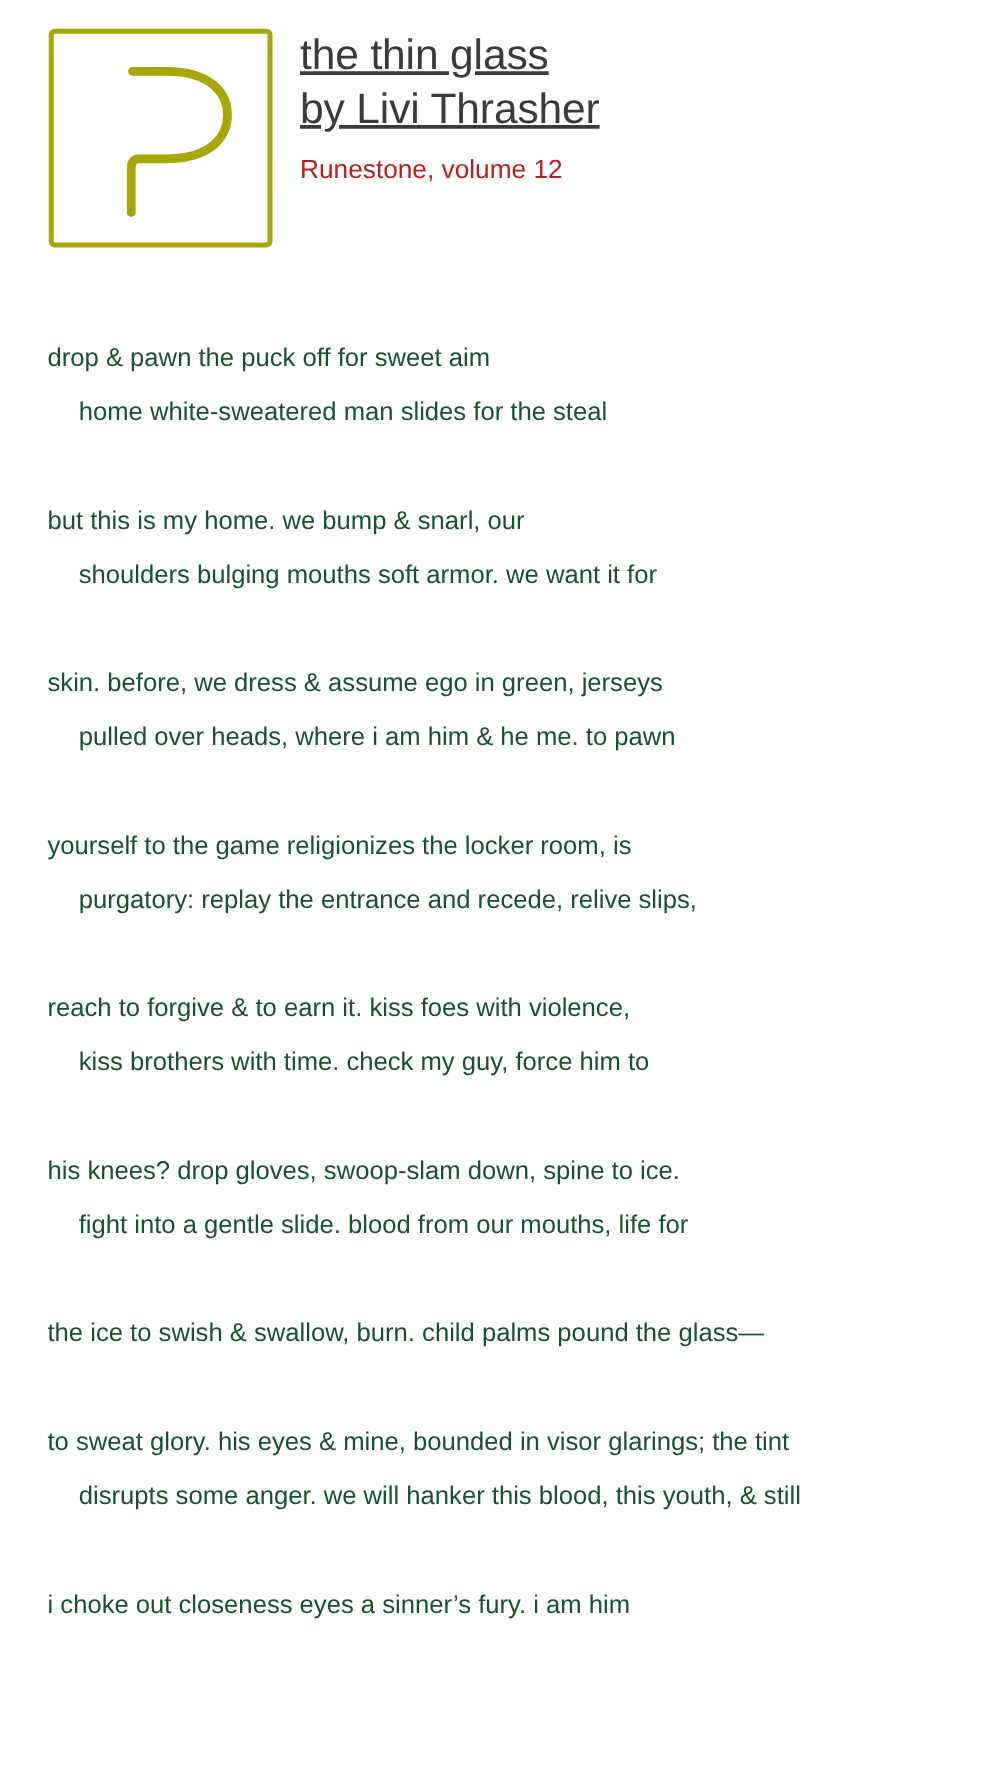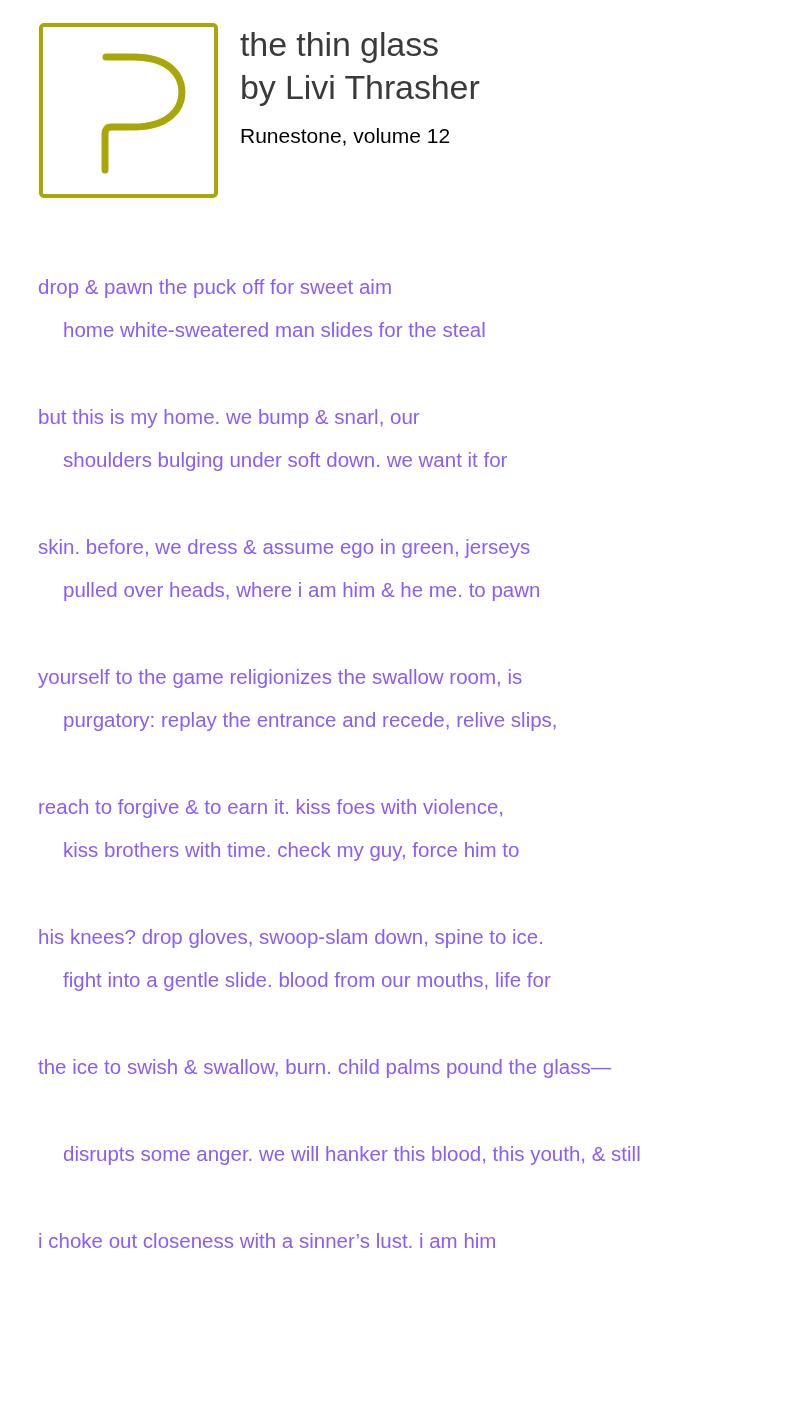--- a/index.html
+++ b/index.html
@@ -57,26 +57,27 @@
     padding-top: 0px;
   }
 
   .title-line {
     font-size: 34px;
     line-height: 43px;
     color: #3a3a3a;
     font-weight: 400;
     letter-spacing: -0.1px;
     white-space: nowrap;
+    text-decoration: underline;
   }
 
   .subtitle {
     font-size: 21px;
     line-height: 26px;
-    color: #000000;
+    color: #b91c1c;
     font-weight: 400;
     margin-top: 14px;
     white-space: nowrap;
   }
 
   
   .poem {
     position: absolute;
     left: 38px;
     top: 265px;
@@ -87,21 +88,21 @@
     margin-bottom: 44px;
   }
 
   .stanza:last-child {
     margin-bottom: 0;
   }
 
   .line {
     font-size: 20.5px;
     line-height: 43px;
-    color: #8b5cf6;
+    color: #14532d;
     font-weight: 400;
     white-space: nowrap;
   }
 
   .line.indent {
     padding-left: 25px;
   }
 </style>
 </head>
 <body>
@@ -124,42 +125,43 @@
 
   </div>
 
   <div class="poem">
       <div class="stanza">
         <div class="line">drop &amp; pawn the puck off for sweet aim</div>
         <div class="line indent">home white-sweatered man slides for the steal</div>
       </div>
       <div class="stanza">
         <div class="line">but this is my home. we bump &amp; snarl, our</div>
-        <div class="line indent">shoulders bulging under soft down. we want it for</div>
+        <div class="line indent">shoulders bulging mouths soft armor. we want it for</div>
       </div>
       <div class="stanza">
         <div class="line">skin. before, we dress &amp; assume ego in green, jerseys</div>
         <div class="line indent">pulled over heads, where i am him &amp; he me. to pawn</div>
       </div>
       <div class="stanza">
-        <div class="line">yourself to the game religionizes the swallow room, is</div>
+        <div class="line">yourself to the game religionizes the locker room, is</div>
         <div class="line indent">purgatory: replay the entrance and recede, relive slips,</div>
       </div>
       <div class="stanza">
         <div class="line">reach to forgive &amp; to earn it. kiss foes with violence,</div>
         <div class="line indent">kiss brothers with time. check my guy, force him to</div>
       </div>
       <div class="stanza">
         <div class="line">his knees? drop gloves, swoop-slam down, spine to ice.</div>
         <div class="line indent">fight into a gentle slide. blood from our mouths, life for</div>
       </div>
       <div class="stanza">
         <div class="line">the ice to swish &amp; swallow, burn. child palms pound the glass—</div>
       </div>
       <div class="stanza">
+        <div class="line">to sweat glory. his eyes &amp; mine, bounded in visor glarings; the tint</div>
         <div class="line indent">disrupts some anger. we will hanker this blood, this youth, &amp; still</div>
       </div>
       <div class="stanza">
-        <div class="line">i choke out closeness with a sinner’s lust. i am him</div>
+        <div class="line">i choke out closeness eyes a sinner’s fury. i am him</div>
       </div>
     </div>
 
 </div>
 
 </body></html>

